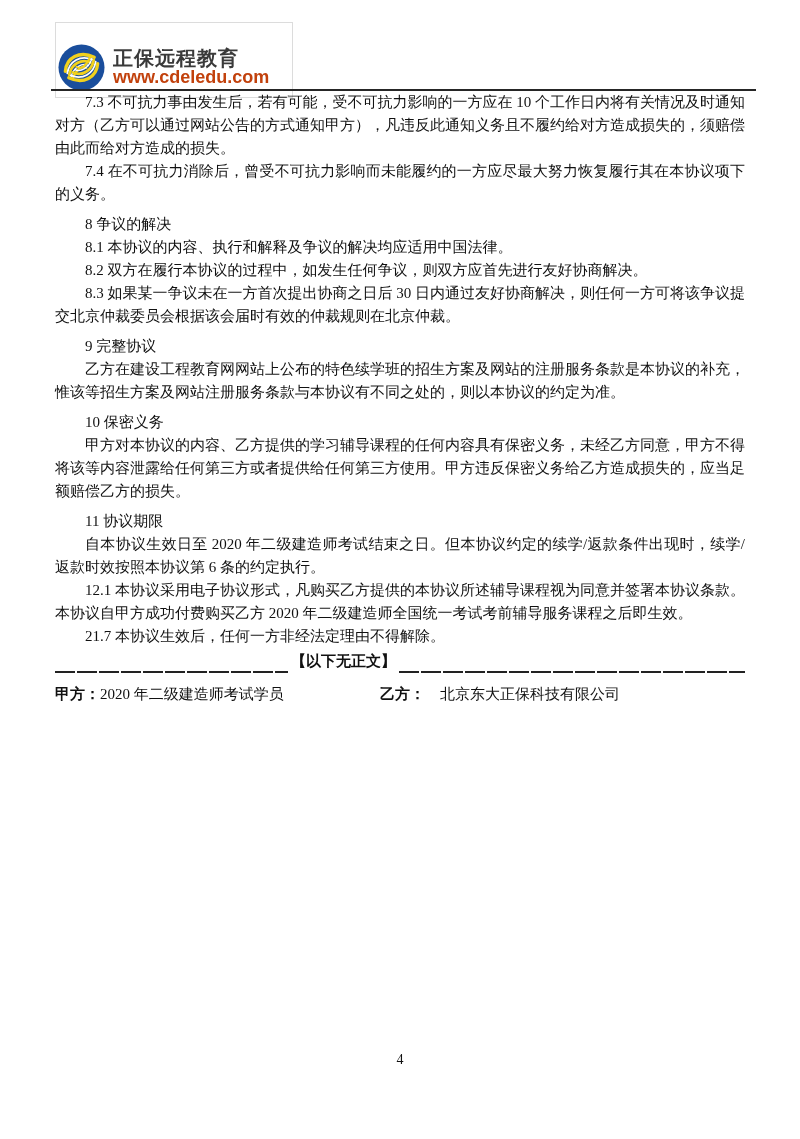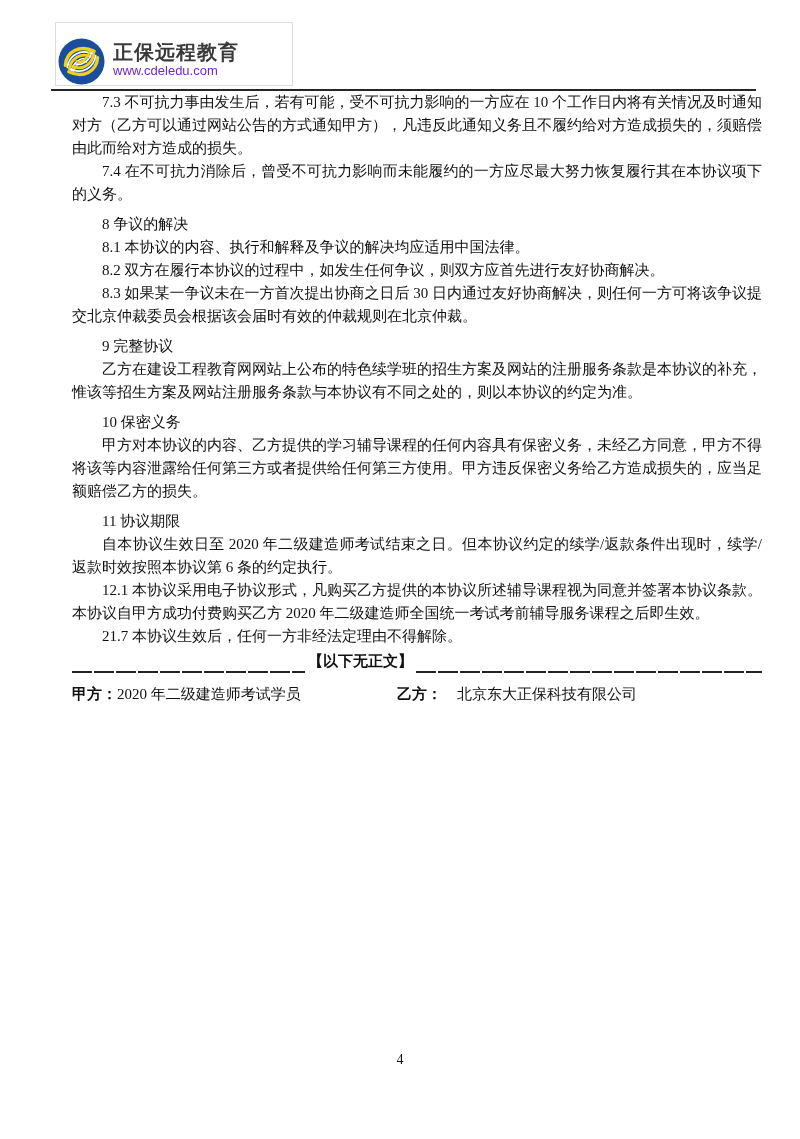--- a/index.html
+++ b/index.html
@@ -9,46 +9,46 @@
     width:800px; height:1139px;
     background:#ffffff;
     font-family:"Liberation Serif","DejaVu Serif",serif;
     color:#111111;
     overflow:hidden;
   }
 
   
   .logo-box {
     position:absolute; left:55px; top:22px;
-    width:238px; height:64px;
+    width:238px; height:76px;
     border:1px solid #dcdcdc;
     display:flex; align-items:center; gap:8px;
     padding-left:2px;
     background:#ffffff;
   }
   .logo-mark { width:47px; height:47px; margin-top:14px; flex:0 0 auto; }
   .logo-text { display:flex; flex-direction:column; justify-content:center; margin-top:10px; }
   .brand-name {
     font-family:"Liberation Sans","DejaVu Sans",sans-serif;
     font-weight:bold; font-size:20px; line-height:23px;
     color:#3a3a3a; letter-spacing:1px; white-space:nowrap;
   }
   .brand-url {
     font-family:"Liberation Sans","DejaVu Sans",sans-serif;
-    font-weight:normal; font-size:13px; line-height:14px;
-    color:#6d28d9; white-space:nowrap;
+    font-weight:bold; font-size:18px; line-height:14px;
+    color:#c2410c; white-space:nowrap;
   }
   .header-rule {
     position:absolute; left:51px; top:89px;
     width:705px; height:2px; background:#262626;
   }
 
   
   .contract {
-    position:absolute; left:72px; top:91px; width:690px;
+    position:absolute; left:55px; top:91px; width:690px;
     font-size:15px; line-height:23px;
     text-align:justify;
   }
   .contract p { text-indent:2em; word-break:break-all; }
   .contract .heading { font-weight:normal; margin-top:7px; }
 
   
   .nomore {
     display:flex; align-items:flex-end;
     margin-top:2px; height:23px;

